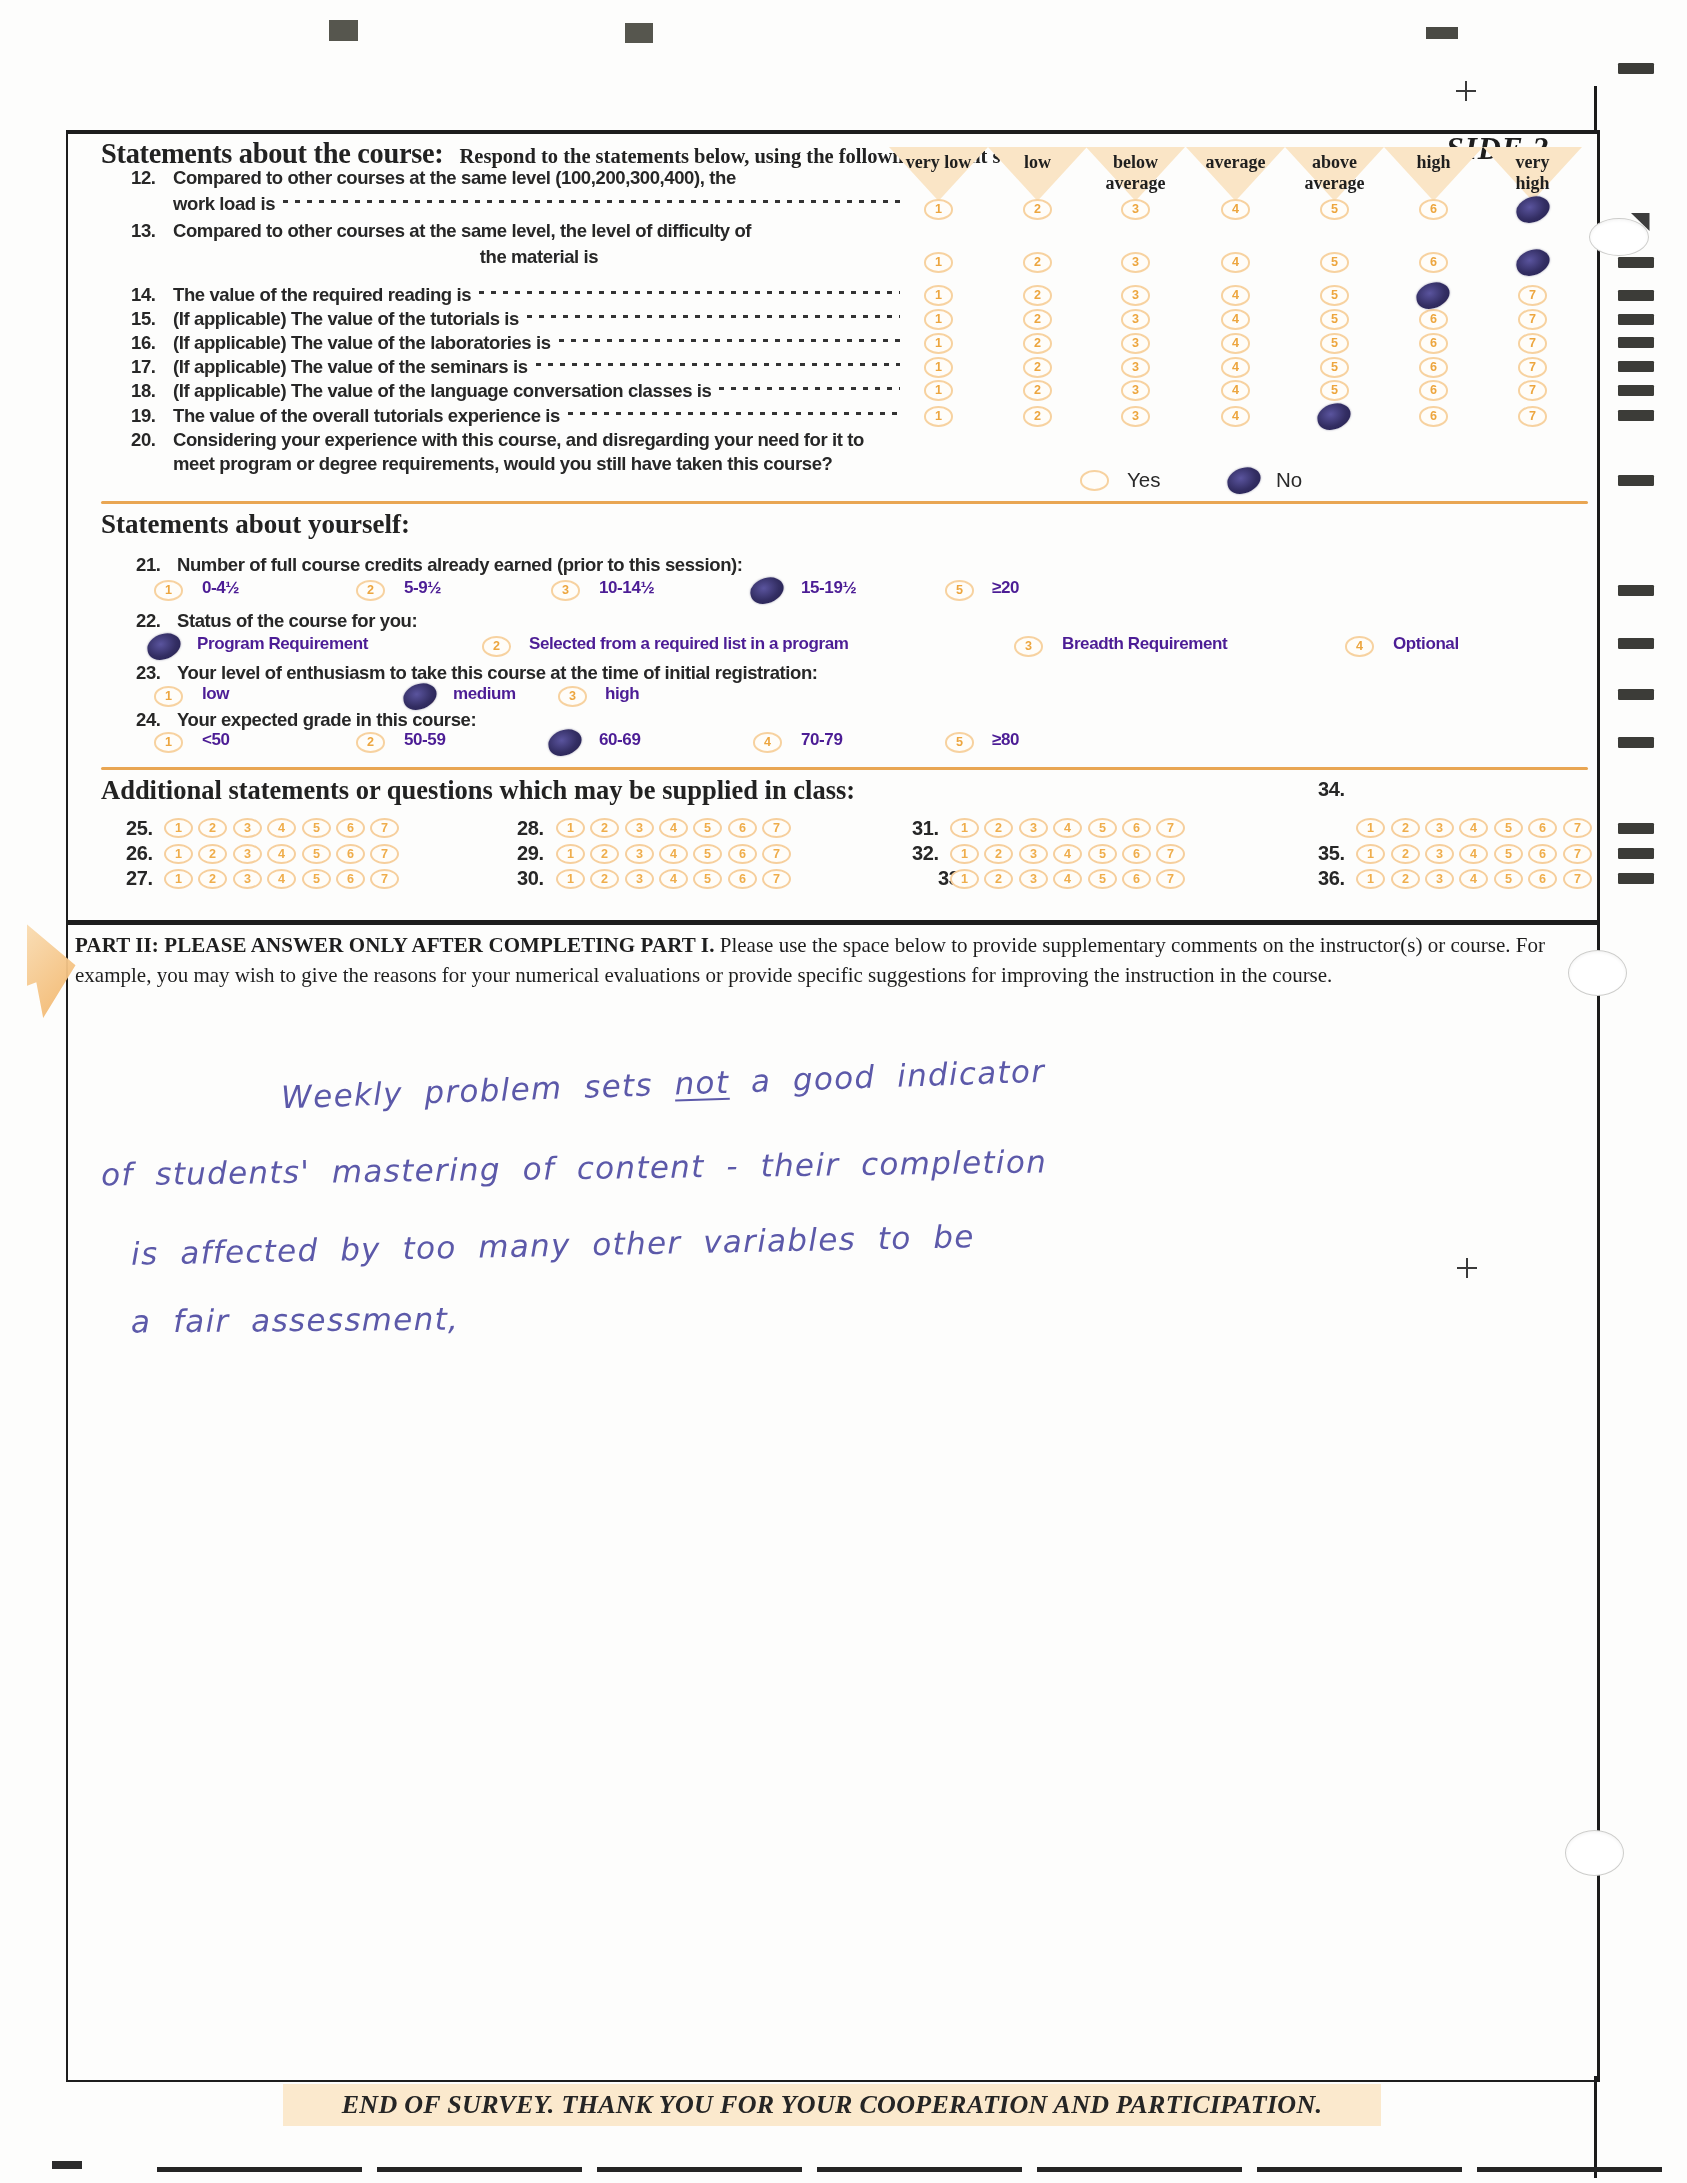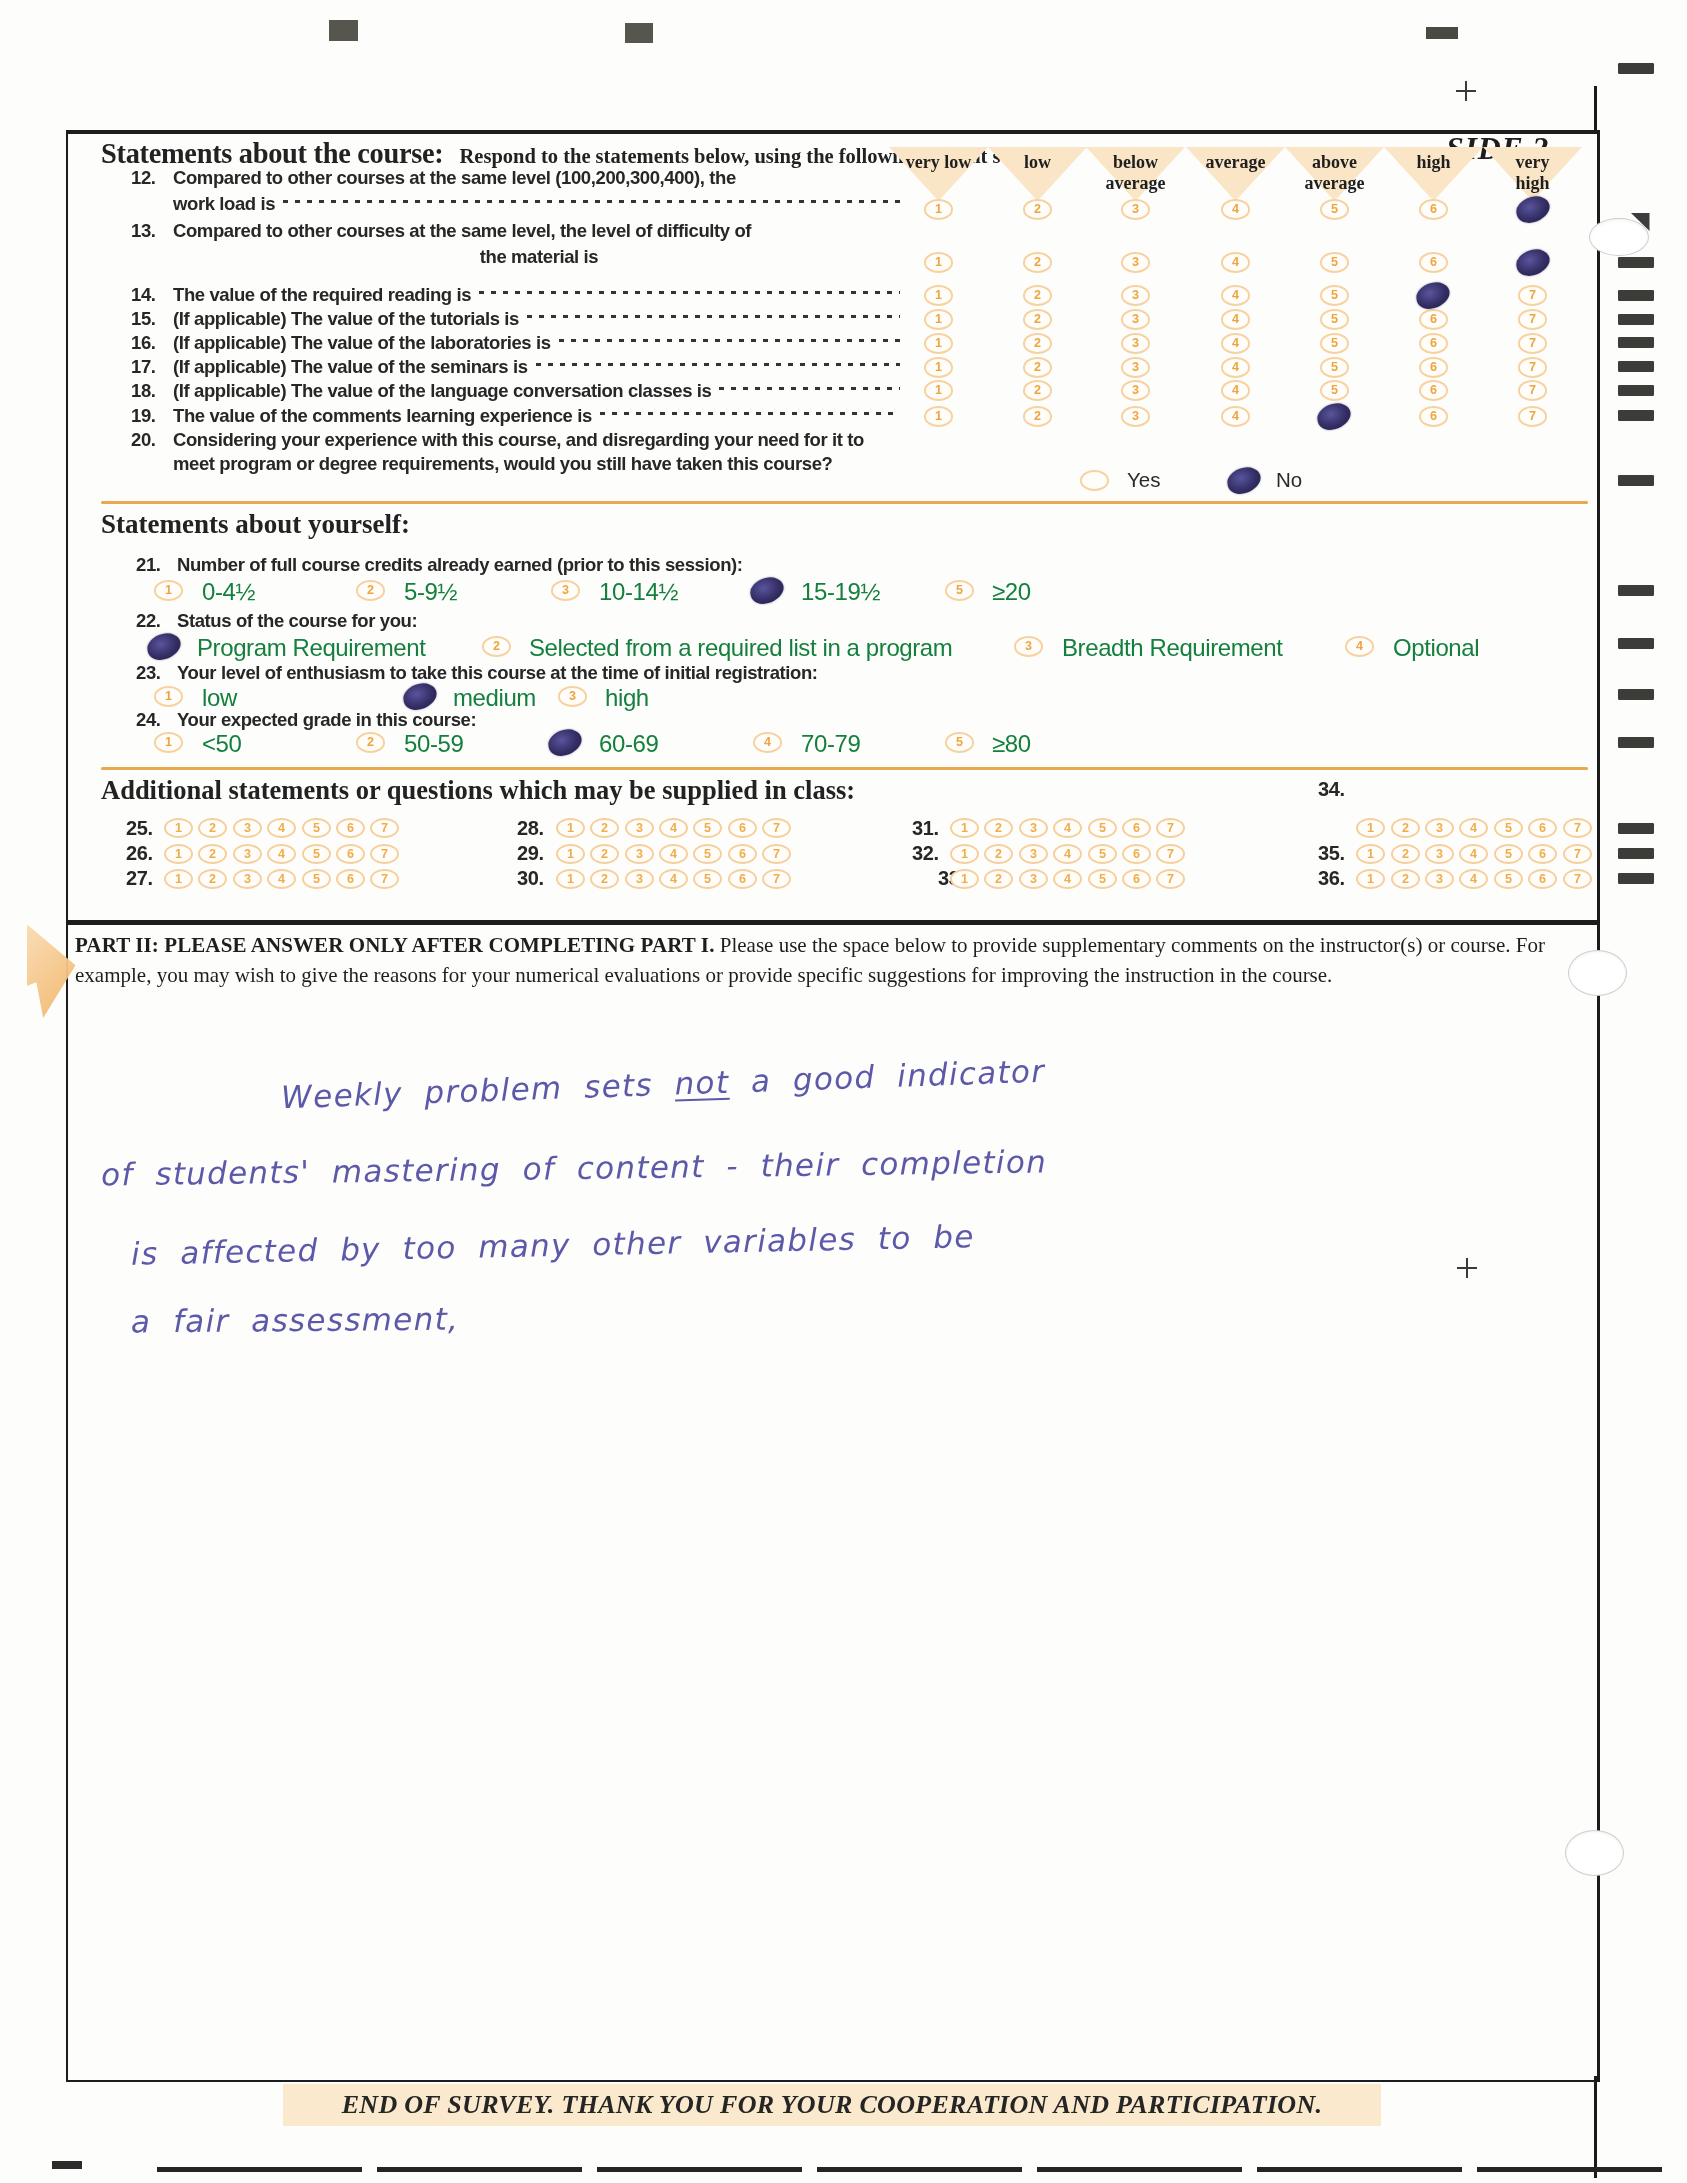--- a/index.html
+++ b/index.html
@@ -37,21 +37,21 @@
   
   .bubble{position:absolute;width:29px;height:20.5px;border:2px solid #f7d2a0;border-radius:50%;
     box-sizing:border-box;display:flex;align-items:center;justify-content:center;
     color:#eda63f;font-weight:700;font-size:12.6px;background:#fffdf9;}
   .bubble.small{height:20px;border-color:#f6cf9d;color:#efad4b;}
   .blob{position:absolute;width:34px;height:24.5px;border-radius:54% 46% 58% 42% / 52% 48% 55% 45%;
     transform:rotate(-14deg);
     background:radial-gradient(ellipse at 42% 38%,#5a549e 0%,#332e63 55%,#221d4c 100%);
     box-shadow:0 0 2px rgba(40,35,90,.5);z-index:2;}
 
-  .opt-label{position:absolute;font-weight:400;font-size:24px;letter-spacing:-0.4px;color:#15803d;white-space:nowrap;}
+  .opt-label{position:absolute;font-weight:700;font-size:17px;letter-spacing:-0.4px;color:#4c1d95;white-space:nowrap;}
   .yn-label{position:absolute;font-weight:500;font-size:20.5px;color:#2a2a2a;}
 
   .orange-rule{position:absolute;left:101px;width:1487px;height:3.3px;background:#e9a653;border-radius:2px;}
 
   
   .p2{position:absolute;left:75px;top:930px;width:1508px;
     font-family:"Liberation Serif",serif;font-size:21px;line-height:30px;color:#1e1e1e;}
   .p2 .b{font-weight:700;letter-spacing:0.1px;}
 
   
@@ -328,21 +328,21 @@
       <span>5</span>
     </div>
     <div class="bubble" style="left: 1419px; top: 380px;">
       <span>6</span>
     </div>
     <div class="bubble" style="left: 1518px; top: 380px;">
       <span>7</span>
     </div>
     <div class="qnum" style="top: 405px;">19.</div>
     <div class="qline" style="top: 405px;">
-      <span class="qtext">The value of the comments learning experience is</span>
+      <span class="qtext">The value of the overall tutorials experience is</span>
       <span class="leader"></span>
     </div>
     <div class="bubble" style="left: 924px; top: 406px;">
       <span>1</span>
     </div>
     <div class="bubble" style="left: 1023px; top: 406px;">
       <span>2</span>
     </div>
     <div class="bubble" style="left: 1121px; top: 406px;">
       <span>3</span>

